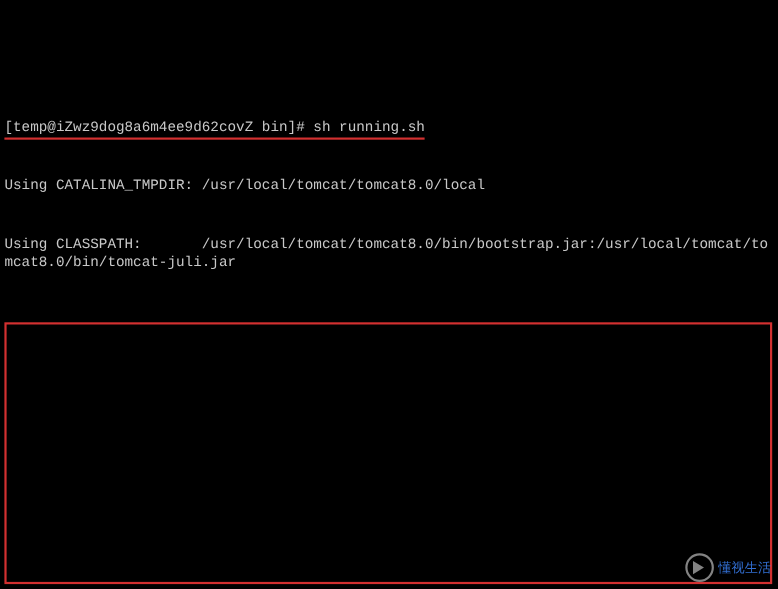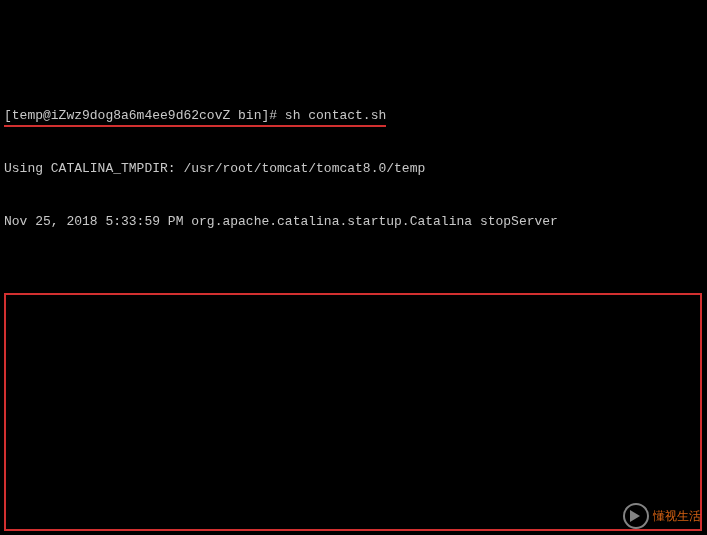--- a/index.html
+++ b/index.html
@@ -33,21 +33,21 @@
     border: 2px solid #d23030;
     pointer-events: none;
   }
   .watermark {
     position: absolute;
     right: 6px;
     bottom: 6px;
     display: flex;
     align-items: center;
     gap: 4px;
-    color: #f97316;
+    color: #3b82f6;
     font-family: sans-serif;
     font-size: 12px;
     opacity: 0.85;
   }
   .watermark .logo {
     width: 26px;
     height: 26px;
     border: 2px solid #9a9a9a;
     border-radius: 50%;
     position: relative;
@@ -61,23 +61,23 @@
     border-top: 6px solid transparent;
     border-bottom: 6px solid transparent;
   }
 </style>
 </head>
 <body>
 
 
 
 <div class="terminal">
-  <div class="line"><span class="underline-red"><span>[temp@iZwz9dog8a6m4ee9d62covZ bin]#</span> <span>sh contact.sh</span></span></div>
-  <div class="line">Using CATALINA_TMPDIR: /usr/root/tomcat/tomcat8.0/temp</div>
-  <div class="line">Nov 25, 2018 5:33:59 PM org.apache.catalina.startup.Catalina stopServer</div>
+  <div class="line"><span class="underline-red"><span>[temp@iZwz9dog8a6m4ee9d62covZ bin]#</span> <span>sh running.sh</span></span></div>
+  <div class="line">Using CATALINA_TMPDIR: /usr/local/tomcat/tomcat8.0/local</div>
+  <div class="line">Using CLASSPATH:       /usr/local/tomcat/tomcat8.0/bin/bootstrap.jar:/usr/local/tomcat/tomcat8.0/bin/tomcat-juli.jar</div>
   
   
   
   
   
   
   
   
   
   

